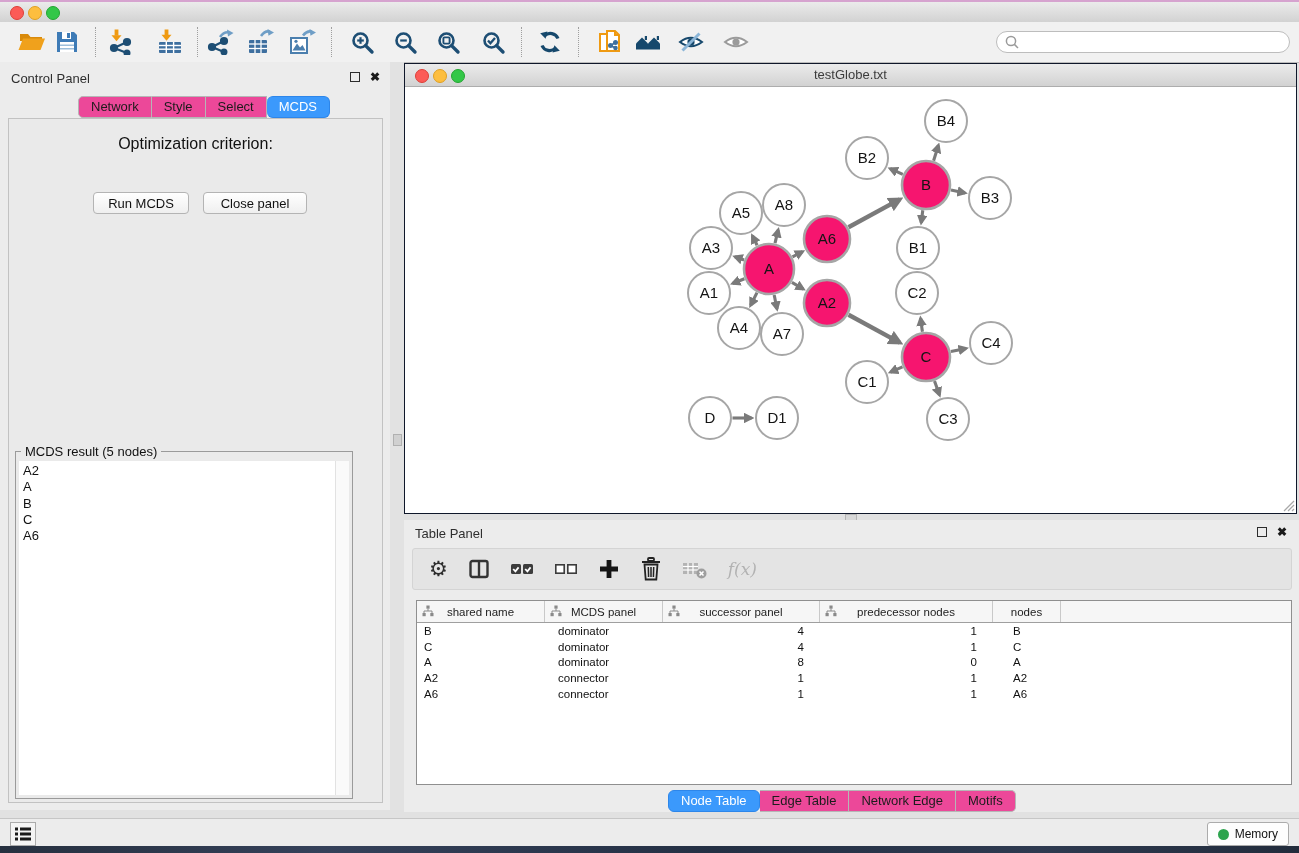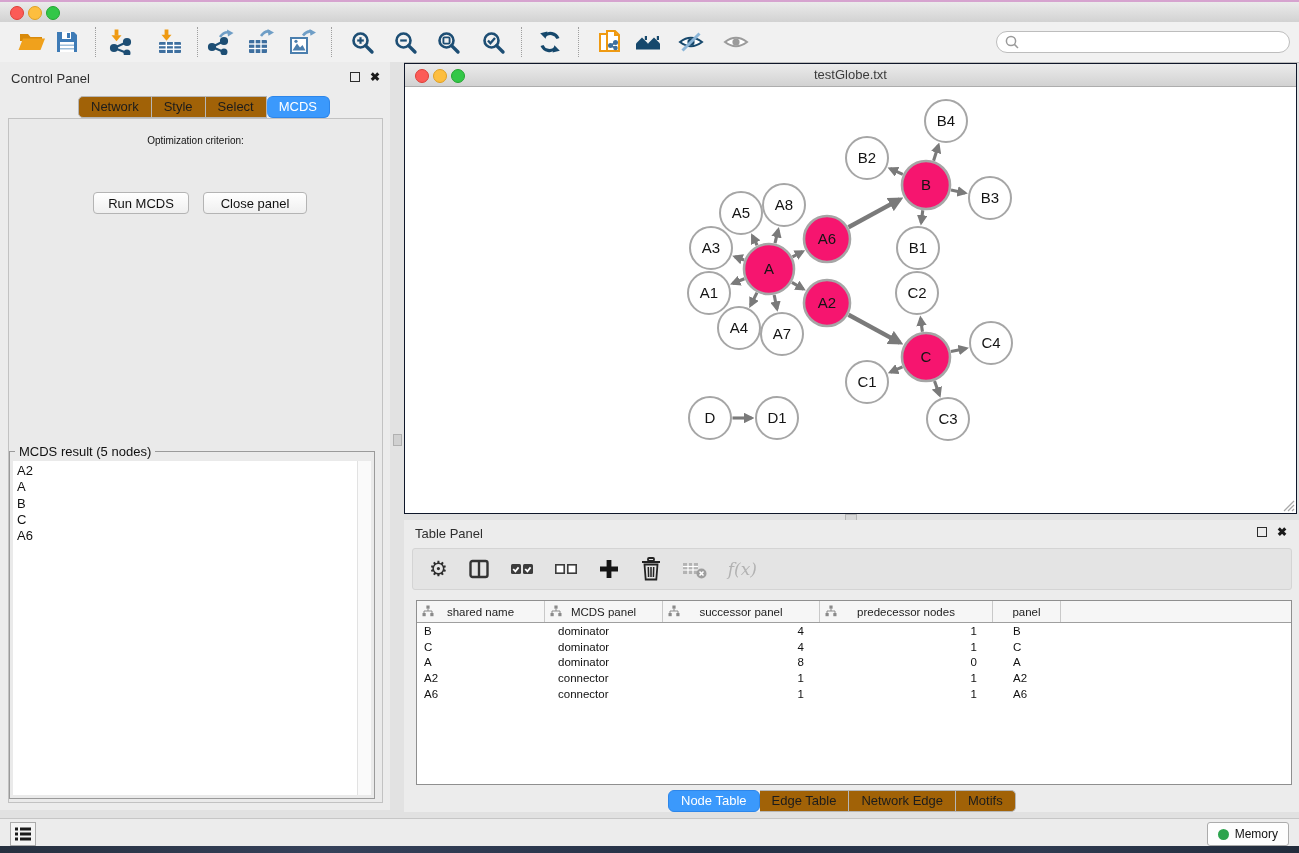--- a/index.html
+++ b/index.html
@@ -24,41 +24,41 @@
     border:1px solid #bdbdbd;border-radius:11px;display:flex;align-items:center;padding-left:7px;box-sizing:border-box;}
   #search-field input{border:none;outline:none;flex:1;font-size:12px;background:transparent;margin-left:4px;}
   
   #control-panel{position:absolute;left:0;top:62px;width:390px;height:748px;background:#ececec;}
   .panel-title{position:absolute;left:11px;top:9px;font-size:13px;color:#2f2f2f;}
   .float-box{display:inline-block;width:8px;height:8px;border:1.5px solid #2c2c2c;}
   .close-x{font-size:12px;font-weight:bold;color:#1a1a1a;line-height:10px;}
   .panel-ctl{position:absolute;top:8px;width:14px;height:14px;display:flex;align-items:center;justify-content:center;}
   #cp-float{right:28px;} #cp-close{right:8px;}
   .seg-row{position:absolute;display:flex;}
-  .seg{background:#a16207;border:1px solid #b6b6b6;border-left:none;height:20px;line-height:20px;
+  .seg{background:#ec4899;border:1px solid #b6b6b6;border-left:none;height:20px;line-height:20px;
     padding:0 12px;font-size:13px;color:#1c1c1c;white-space:nowrap;}
   .seg:first-child{border-left:1px solid #b6b6b6;border-radius:5px 0 0 5px;}
   .seg:last-child{border-radius:0 5px 5px 0;}
   .seg.active{background:#3b99fc;border-color:#2d86ea;color:#fff;border-radius:6px;}
   #cp-tabs{left:78px;top:34px;}
   #cp-body{position:absolute;left:8px;top:56px;right:7px;bottom:7px;
     border:1px solid #c2c2c2;background:#eaeaea;}
-  #opt-label{position:absolute;left:0;right:0;top:16px;text-align:center;font-size:10px;color:#111;}
+  #opt-label{position:absolute;left:0;right:0;top:16px;text-align:center;font-size:16px;color:#111;}
   .mac-select{position:absolute;left:34px;top:39px;width:314px;height:23px;background:#fff;
     border:1px solid #b4b4b4;border-radius:4px;box-sizing:border-box;display:flex;align-items:center;}
   .mac-select-text{flex:1;font-size:13px;color:#111;padding-left:8px;white-space:nowrap;overflow:hidden;}
   .mac-select-stepper{width:20px;align-self:stretch;background:linear-gradient(#6db3fb,#2a7cf7);
     border-radius:0 3px 3px 0;display:flex;flex-direction:column;align-items:center;justify-content:center;gap:2px;}
   .chev-up{width:0;height:0;border-left:4px solid transparent;border-right:4px solid transparent;border-bottom:5px solid #fff;}
   .chev-down{width:0;height:0;border-left:4px solid transparent;border-right:4px solid transparent;border-top:5px solid #fff;}
   .aqua-btn{position:absolute;top:73px;height:22px;background:linear-gradient(#ffffff,#efefef);
     border:1px solid #b4b4b4;border-radius:4px;font-size:13px;color:#111;display:flex;
     align-items:center;justify-content:center;box-sizing:border-box;}
   #run-btn{left:84px;width:96px;} #close-btn{left:194px;width:104px;}
-  #mcds-fieldset{position:absolute;left:0;top:332px;width:366px;height:348px;
+  #mcds-fieldset{position:absolute;left:6px;top:332px;width:338px;height:348px;
     border:1px solid #9a9a9a;box-sizing:border-box;}
   #mcds-legend{position:absolute;left:5px;top:-8px;background:#eaeaea;padding:0 4px;font-size:13px;color:#111;}
   #mcds-list{position:absolute;left:3px;right:16px;top:9px;bottom:3px;background:#fff;overflow:hidden;}
   #mcds-scroll{position:absolute;right:3px;top:9px;bottom:3px;width:13px;background:#fafafa;border-left:1px solid #e2e2e2;}
   .result-item{font-size:13px;color:#111;line-height:16.3px;padding-left:4px;}
   #mcds-list .result-item:first-child{margin-top:2px;}
   
   #v-splitter{position:absolute;left:390px;top:62px;width:14px;height:748px;background:#e2e2e2;}
   #v-grip{position:absolute;left:3px;top:372px;width:7px;height:10px;background:#d0d0d0;border:1px solid #b0b0b0;}
   #h-grip{position:absolute;left:845px;top:514px;width:10px;height:6px;background:#d8d8d8;border:1px solid #b5b5b5;}
@@ -513,21 +513,21 @@
               <g fill="#8a8a8a">
                 <rect x="4.4" y="0.5" width="3.2" height="3.2"></rect>
                 <rect x="0.5" y="8" width="3.2" height="3.2"></rect>
                 <rect x="8.3" y="8" width="3.2" height="3.2"></rect>
               </g>
               <path d="M6 3.7 v2.3 M2 8 V6 h8 v2" stroke="#8a8a8a" stroke-width="1" fill="none"></path>
             </svg>
             <span>predecessor nodes</span>
           </div>
           <div class="th noicon" style="width: 68px;">
-            <span>panel</span>
+            <span>nodes</span>
           </div>
           <div class="th filler"></div>
         </div>
         <div class="tr">
           <div class="td" style="width: 128px; text-align: left; padding: 0px 0px 0px 7px;">B</div>
           <div class="td" style="width: 118px; text-align: left; padding: 0px 0px 0px 13px;">dominator</div>
           <div class="td" style="width: 157px; text-align: right; padding: 0px 16px 0px 0px;">4</div>
           <div class="td" style="width: 173px; text-align: right; padding: 0px 16px 0px 0px;">1</div>
           <div class="td" style="width: 68px; text-align: left; padding: 0px 0px 0px 20px;">B</div>
           <div class="td filler"></div>

